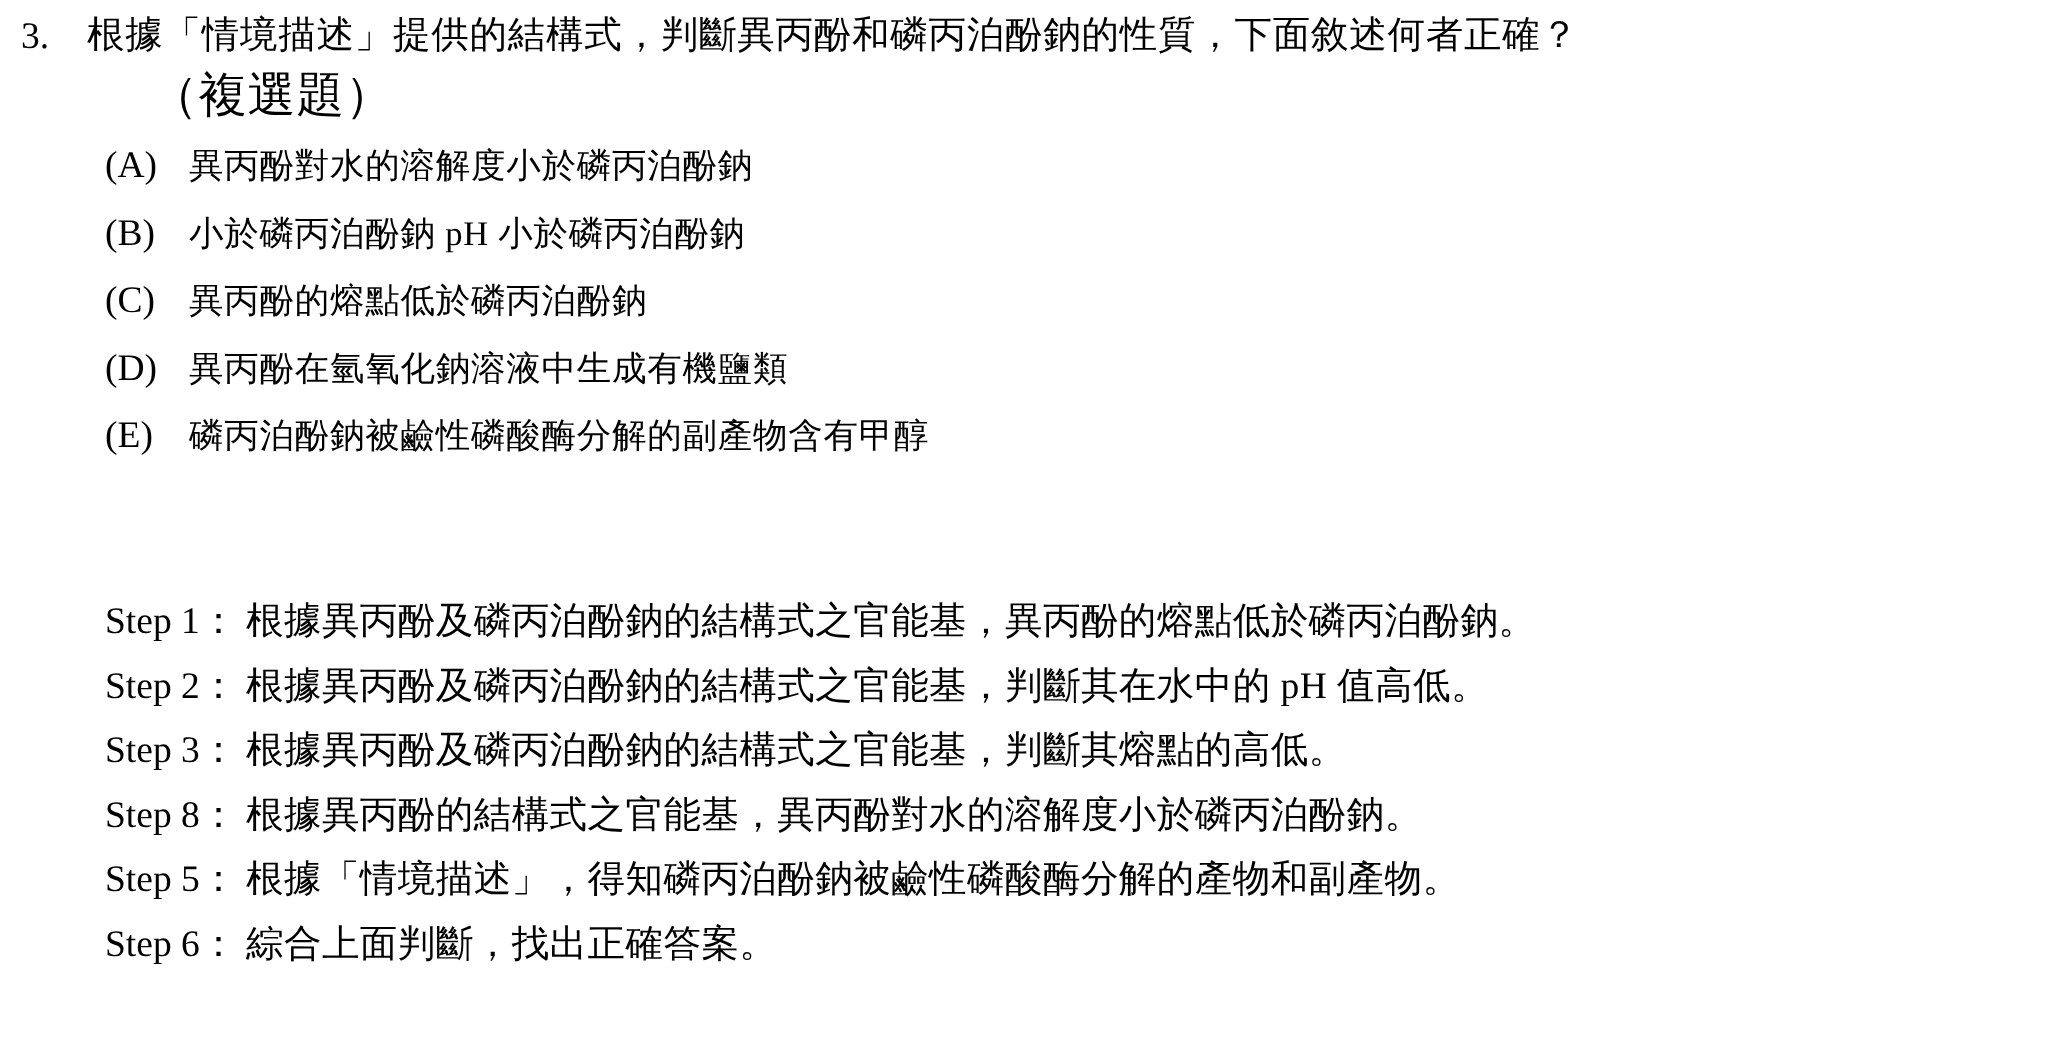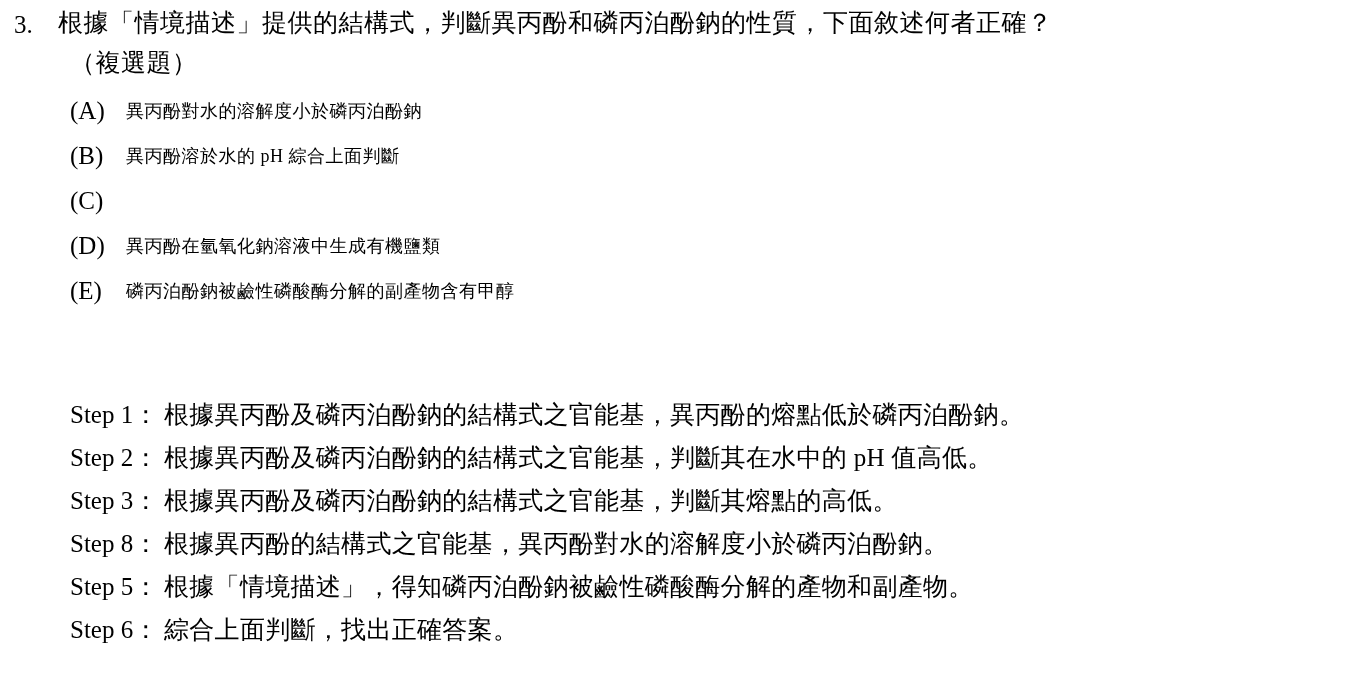--- a/index.html
+++ b/index.html
@@ -41,22 +41,22 @@
     padding-left: 6px;
     box-sizing: border-box;
   }
   .q-stem {
     font-size: 25px;
     line-height: 38px;
     letter-spacing: 0.5px;
     font-family: Liberation Mono, monospace;
   }
   .q-subnote {
-    margin-left: 62px;
-    font-size: 25px;
+    margin-left: 92px;
+    font-size: 32px;
     line-height: 38px;
     letter-spacing: 0.5px;
   }
 
   
   .options {
     margin-top: 12px;
     margin-left: 62px;
   }
   .option {
@@ -64,21 +64,21 @@
     align-items: flex-start;
     margin-bottom: 11px;
   }
   .opt-label {
     flex: 0 0 56px;
     width: 56px;
     font-size: 25px;
     line-height: 34px;
   }
   .opt-text {
-    font-size: 18px;
+    font-size: 23px;
     line-height: 34px;
     letter-spacing: 0.5px;
   }
 
   
   .steps {
     margin-top: 46px;
     margin-left: 62px;
   }
   .step {
@@ -110,24 +110,25 @@
     </div>
     <div class="q-subnote">（複選題）</div>
 
     <div class="options">
       <div class="option">
         <div class="opt-label">(A)</div>
         <div class="opt-text">異丙酚對水的溶解度小於磷丙泊酚鈉</div>
       </div>
       <div class="option">
         <div class="opt-label">(B)</div>
-        <div class="opt-text">異丙酚溶於水的 pH 綜合上面判斷</div>
+        <div class="opt-text">小於磷丙泊酚鈉 pH 小於磷丙泊酚鈉</div>
       </div>
       <div class="option">
         <div class="opt-label">(C)</div>
+        <div class="opt-text">異丙酚的熔點低於磷丙泊酚鈉</div>
       </div>
       <div class="option">
         <div class="opt-label">(D)</div>
         <div class="opt-text">異丙酚在氫氧化鈉溶液中生成有機鹽類</div>
       </div>
       <div class="option">
         <div class="opt-label">(E)</div>
         <div class="opt-text">磷丙泊酚鈉被鹼性磷酸酶分解的副產物含有甲醇</div>
       </div>
     </div>

